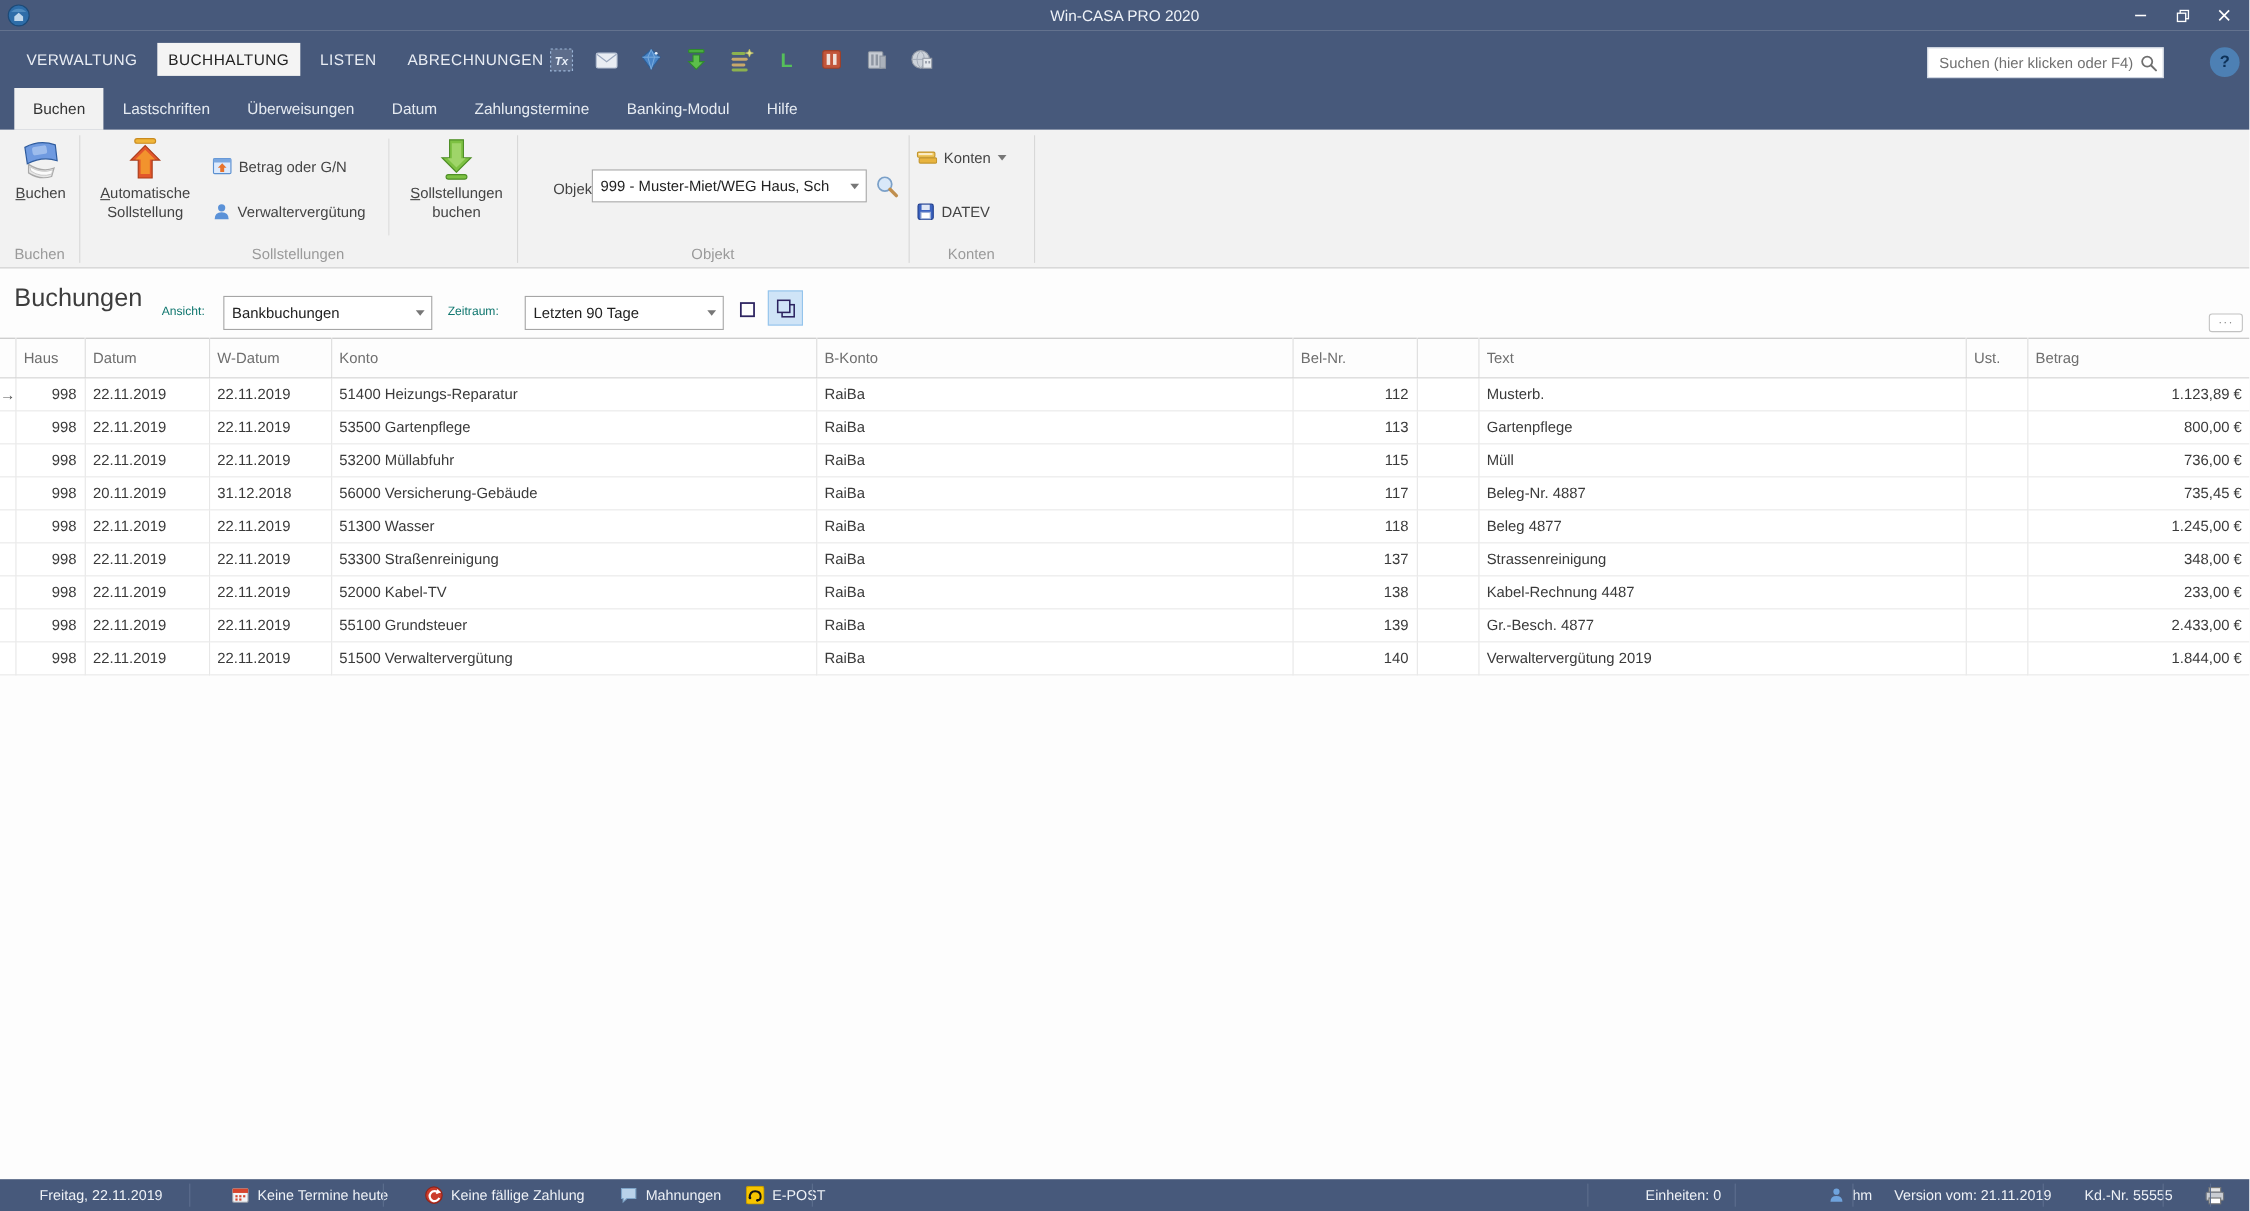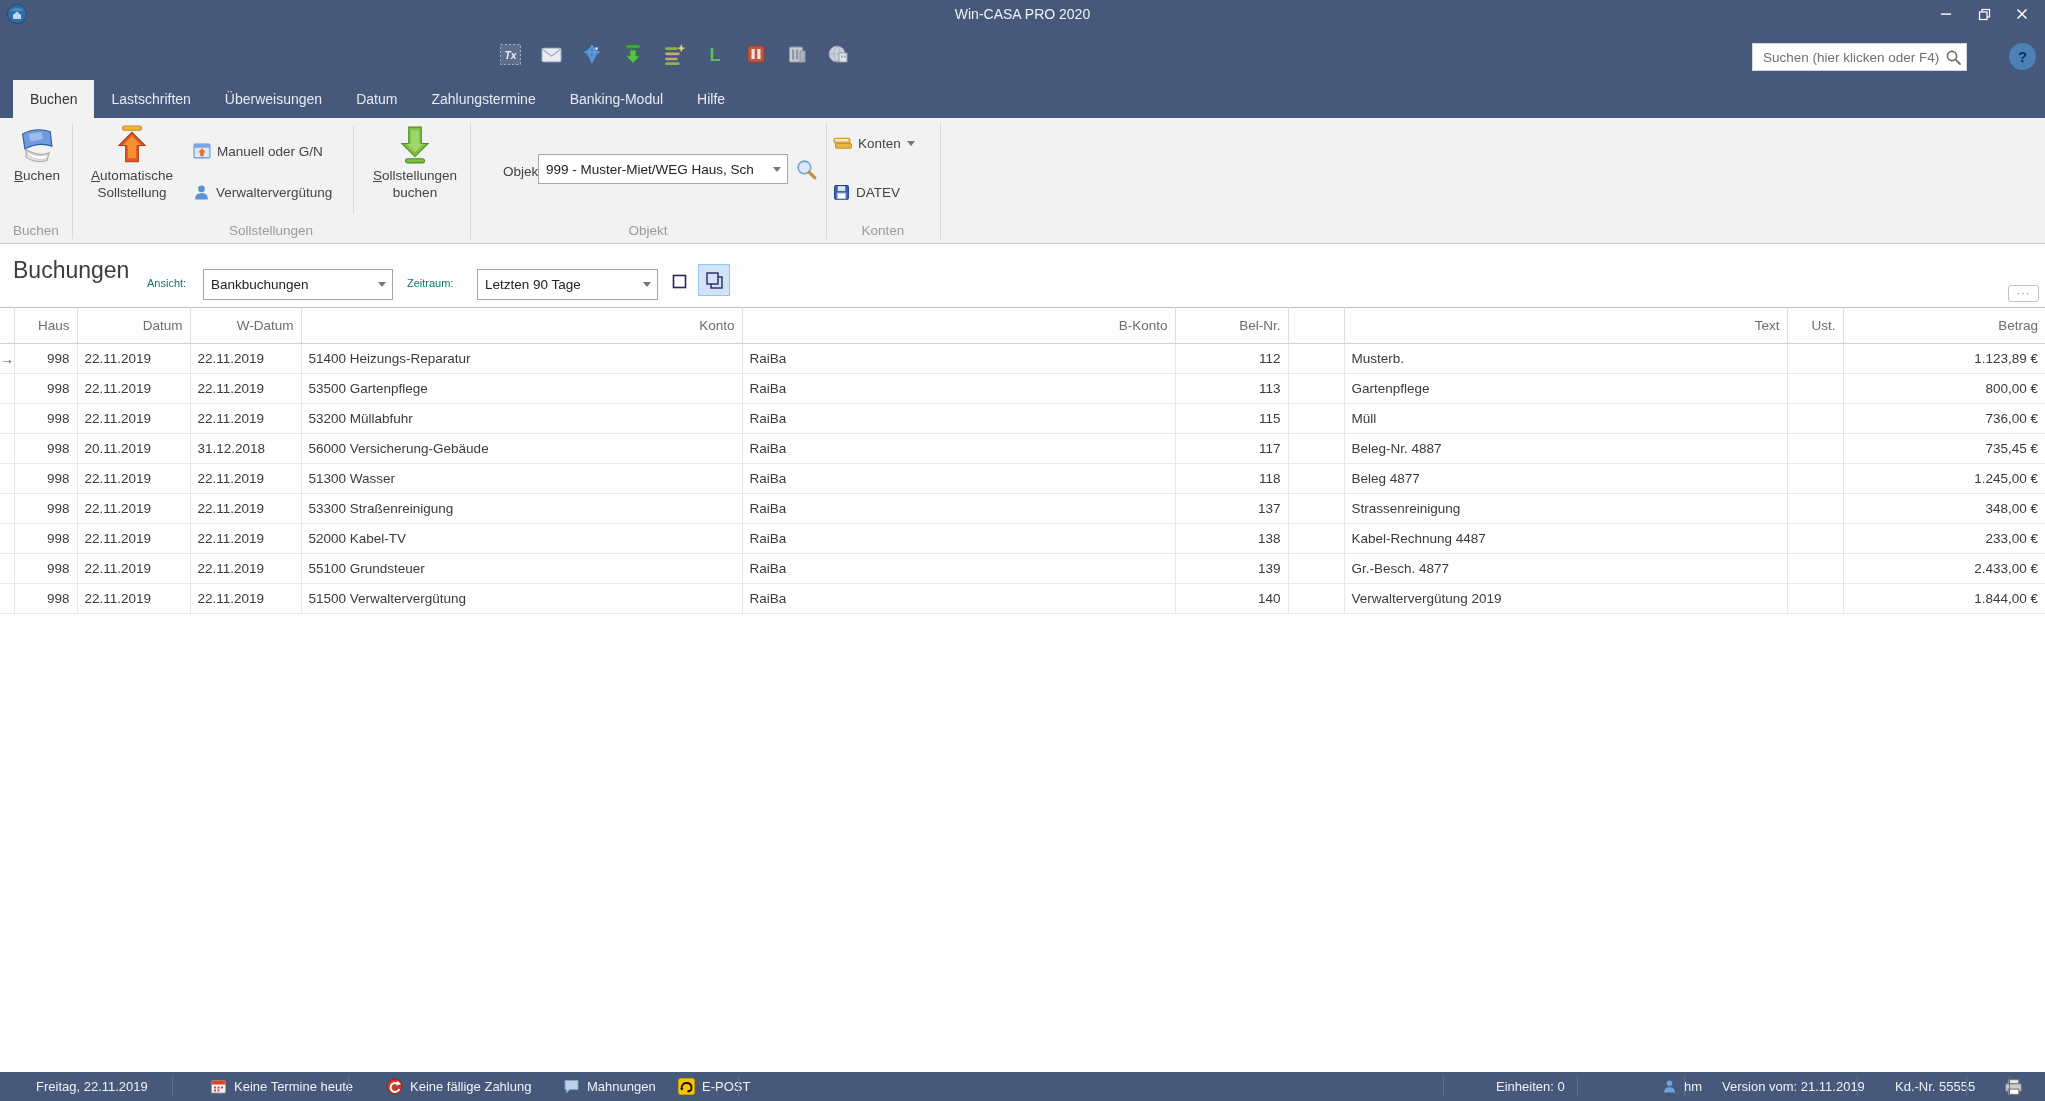--- a/index.html
+++ b/index.html
@@ -77,21 +77,21 @@
   .viewbtn{position:absolute;display:flex;align-items:center;justify-content:center;}
   .viewbtn.single{left:666px;top:268px;width:26px;height:26px;}
   .viewbtn.double{left:698px;top:264px;width:32px;height:32px;background:var(--sel);border:1px solid #94c4ec;}
   .morebtn{position:absolute;left:2008px;top:285px;width:31px;height:17px;border:1px solid #c2c2c2;
     border-radius:3px;color:#8a8a8a;font-size:11px;letter-spacing:1px;display:flex;align-items:center;
     justify-content:center;background:#fff;line-height:1;}
 
   
   table.grid{position:absolute;left:0;top:307px;width:2045px;border-collapse:collapse;table-layout:fixed;
     border-top:1px solid #c2c2c2;background:#fff;}
-  .grid th{height:36px;font-weight:normal;text-align:right;color:#6e6e6e;font-size:13.5px;
+  .grid th{height:36px;font-weight:normal;text-align:left;color:#6e6e6e;font-size:13.5px;
     border-bottom:1px solid #d2d2d2;border-right:1px solid #ddd;padding:0 7px;background:#fdfdfd;
     white-space:nowrap;overflow:hidden;}
   .grid td{height:30px;font-size:13.5px;color:#3a3a3a;border-bottom:1px solid #e9e9e9;
     border-right:1px solid #e7e7e7;padding:0 7px;white-space:nowrap;overflow:hidden;background:#fff;}
   .grid th:last-child,.grid td:last-child{border-right:none;}
   .grid .num{text-align:right;}
   .grid .ind{padding:0;text-align:center;color:#555;font-size:14px;}
 
   
   .statusbar{position:absolute;left:0;bottom:0;right:0;height:29px;background:var(--chrome);
@@ -125,20 +125,26 @@
     </div>
     <div class="winbtn">
       <svg width="12" height="12" viewBox="0 0 12 12">
           <path d="M1.5 1.5 L10.5 10.5 M10.5 1.5 L1.5 10.5" stroke="#fff" stroke-width="1.5"></path>
         </svg>
     </div>
   </div>
 </div>
 
 <div class="menubar">
+  <div class="menu-items">
+      <div class="menu-item">VERWALTUNG</div>
+      <div class="menu-item active">BUCHHALTUNG</div>
+      <div class="menu-item">LISTEN</div>
+      <div class="menu-item">ABRECHNUNGEN</div>
+    </div>
   <div class="quick-toolbar">
       <span class="tbicon">
         <svg width="23" height="23" viewBox="0 0 22 22">
           <rect x="1.5" y="1.5" width="19" height="19" fill="rgba(255,255,255,.12)" stroke="#9db7d9" stroke-dasharray="2 2"></rect>
           <text x="11" y="15" text-anchor="middle" font-size="10" font-style="italic" font-weight="bold" fill="#e7eef8" font-family="Liberation Sans, sans-serif">Tx</text>
         </svg>
       </span>
       <span class="tbicon">
         <svg width="23" height="23" viewBox="0 0 22 22">
           <rect x="2" y="5" width="18" height="13" rx="1.5" fill="#e9edf3" stroke="#b7c2d4"></rect>
@@ -250,21 +256,21 @@
     <span><u>A</u>utomatische Sollstellung</span>
   </div>
   <div class="smallbtn" style="left:193px;top:24px">
     <span>
       <svg width="18" height="18" viewBox="0 0 17 17">
         <rect x="1" y="2" width="15" height="13" rx="1" fill="#ddeafc" stroke="#5a8fd0"></rect>
         <rect x="1" y="2" width="15" height="3.4" fill="#7aa7e0"></rect>
         <path d="M8.5 6 L12.2 10 H10.2 V13.5 H6.8 V10 H4.8 Z" fill="#e8732c"></path>
       </svg>
     </span>
-    <span>Manuell oder G/N</span>
+    <span>Betrag oder G/N</span>
   </div>
   <div class="smallbtn" style="left:193px;top:66px">
     <span>
       <svg width="17" height="17" viewBox="0 0 16 16">
         <circle cx="8" cy="4.6" r="3.1" fill="#5b92d8"></circle>
         <path d="M2 14.5 q0-6 6-6 t6 6 Z" fill="#5b92d8"></path>
       </svg>
     </span>
     <span>Verwaltervergütung</span>
   </div>

